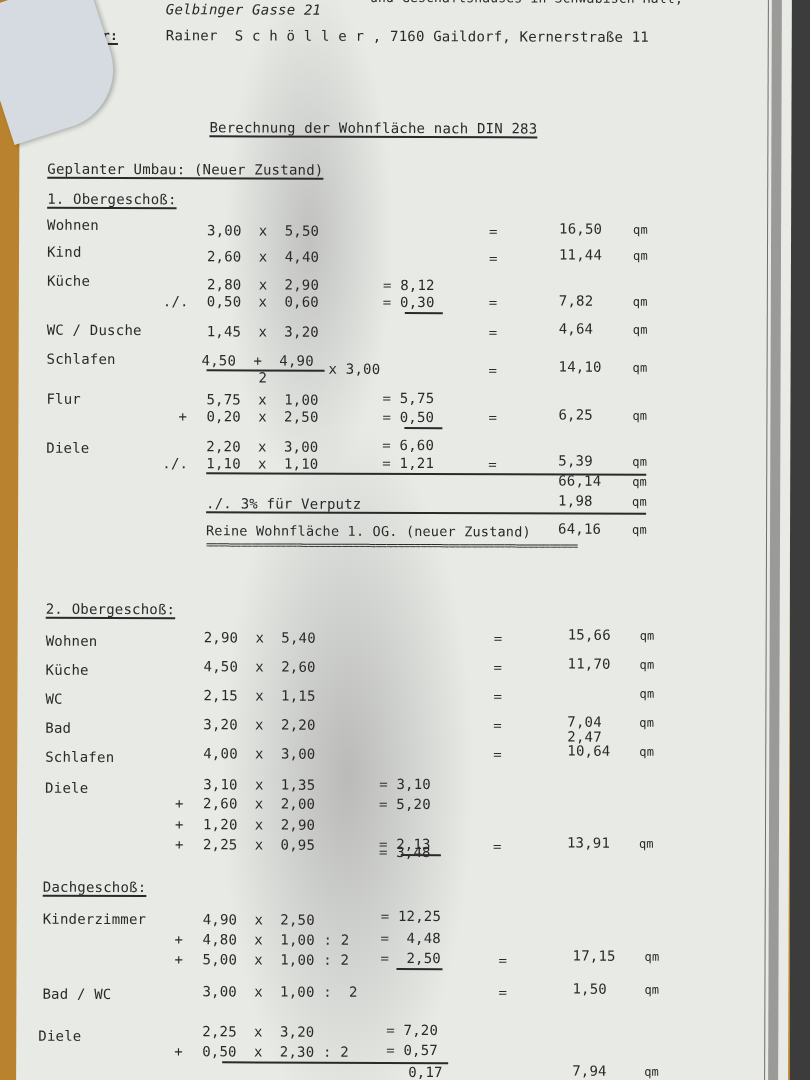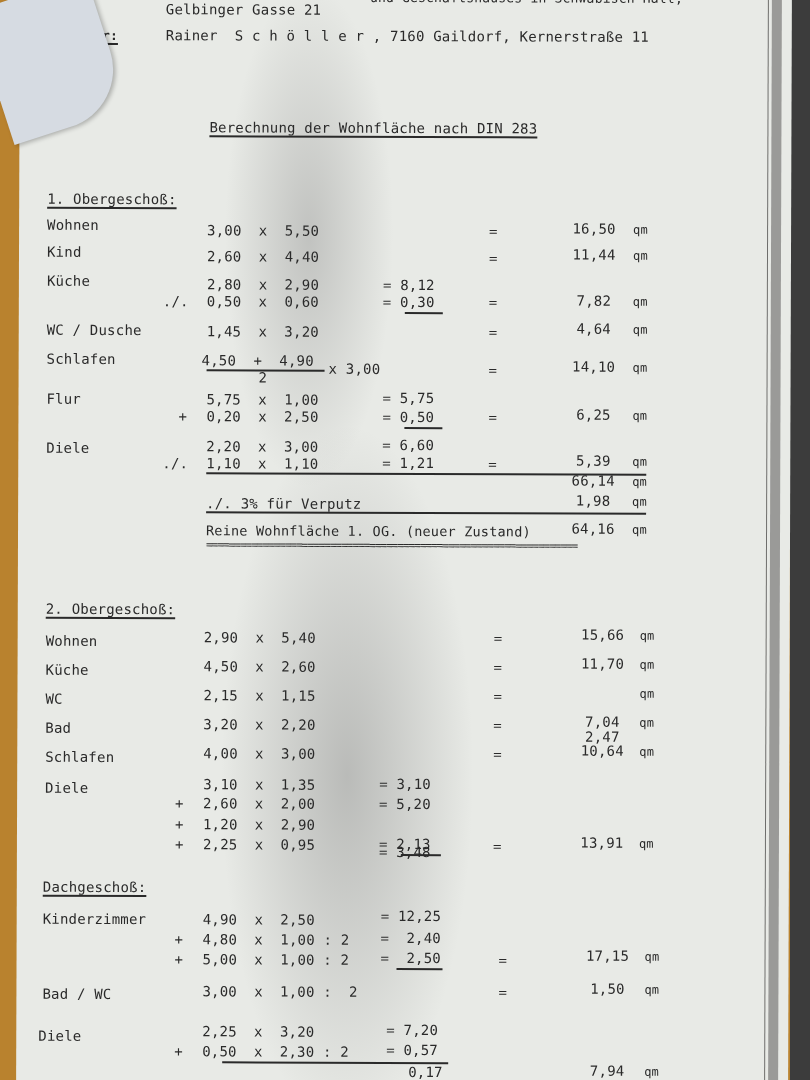--- a/index.html
+++ b/index.html
@@ -19,40 +19,41 @@
   .page-stripe { position:absolute; left:752px; top:0; width:10px; height:1090px; background:#9a9a98; }
   .page-stripe2 { position:absolute; left:748px; top:0; width:1px; height:1090px; background:#6e6e6c; }
   .curl {
     position:absolute; left:-10px; top:-10px; width:120px; height:140px;
     background:#d6dbe2; border-radius:0 0 60px 0; transform:rotate(-18deg);
     box-shadow: 2px 2px 4px rgba(0,0,0,0.25);
   }
   .txt { position:absolute; color:#2a2a2a; font-size:14px; white-space:pre; letter-spacing:0.2px; }
   .ul { text-decoration:underline; text-decoration-thickness:2px; text-underline-offset:3px; }
   .b { font-weight:bold; }
-  .r { text-align:center; }
+  .r { text-align:left; }
   .hline { position:absolute; height:2px; background:#2a2a2a; }
   .dbl { position:absolute; color:#2a2a2a; font-size:11px; letter-spacing:-1px; white-space:pre; }
   .qm { font-size:12px; }
 </style>
 </head>
 <body>
 
 <div class="desk-right"></div>
 
 <div class="page">
   <div class="page-stripe2"></div>
   <div class="page-stripe"></div>
 
   <div class="txt" style="left:350px;top:-6px;font-size:13px;">und Geschäftshauses in Schwäbisch Hall,</div>
-  <div class="txt" style="left:146px;top:6px;">Gelbinger Gasse 21</div>
+  <div class="txt" style="left:146px;top:6px;font-style:italic;">Gelbinger Gasse 21</div>
   <div class="txt b ul" style="left:42px;top:33px;font-size:13px;">auherr:</div>
   <div class="txt" style="left:146px;top:32px;">Rainer  S c h ö l l e r , 7160 Gaildorf, Kernerstraße 11</div>
 
   <div class="txt ul" style="left:190px;top:124px;">Berechnung der Wohnfläche nach DIN 283</div>
+  <div class="txt ul" style="left:28px;top:166px;">Geplanter Umbau: (Neuer Zustand)</div>
 
   <div class="txt ul" style="left:28px;top:196px;">1. Obergeschoß:</div>
 
   <div class="txt" style="left:28px;top:222px;">Wohnen</div>
   <div class="txt" style="left:188px;top:227px;">3,00  x  5,50</div>
   <div class="txt" style="left:470px;top:227px;">=</div>
   <div class="txt r" style="left:540px;top:224px;width:70px;">16,50</div>
   <div class="txt qm" style="left:614px;top:226px;">qm</div>
 
   <div class="txt" style="left:28px;top:249px;">Kind</div>
@@ -171,21 +172,21 @@
   <div class="txt r" style="left:550px;top:838px;width:70px;">13,91</div>
   <div class="txt qm" style="left:622px;top:840px;">qm</div>
 
   <div class="txt ul" style="left:26px;top:884px;">Dachgeschoß:</div>
 
   <div class="txt" style="left:26px;top:916px;">Kinderzimmer</div>
   <div class="txt" style="left:186px;top:916px;">4,90  x  2,50</div>
   <div class="txt" style="left:364px;top:912px;">= 12,25</div>
   <div class="txt" style="left:158px;top:936px;">+</div>
   <div class="txt" style="left:186px;top:936px;">4,80  x  1,00 : 2</div>
-  <div class="txt" style="left:364px;top:934px;">=  2,40</div>
+  <div class="txt" style="left:364px;top:934px;">=  4,48</div>
   <div class="txt" style="left:158px;top:956px;">+</div>
   <div class="txt" style="left:186px;top:956px;">5,00  x  1,00 : 2</div>
   <div class="txt" style="left:364px;top:954px;">=  2,50</div>
   <div class="hline" style="left:380px;top:972px;width:46px;"></div>
   <div class="txt" style="left:482px;top:956px;">=</div>
   <div class="txt r" style="left:556px;top:951px;width:70px;">17,15</div>
   <div class="txt qm" style="left:628px;top:953px;">qm</div>
 
   <div class="txt" style="left:26px;top:991px;">Bad / WC</div>
   <div class="txt" style="left:186px;top:988px;">3,00  x  1,00 :  2</div>

